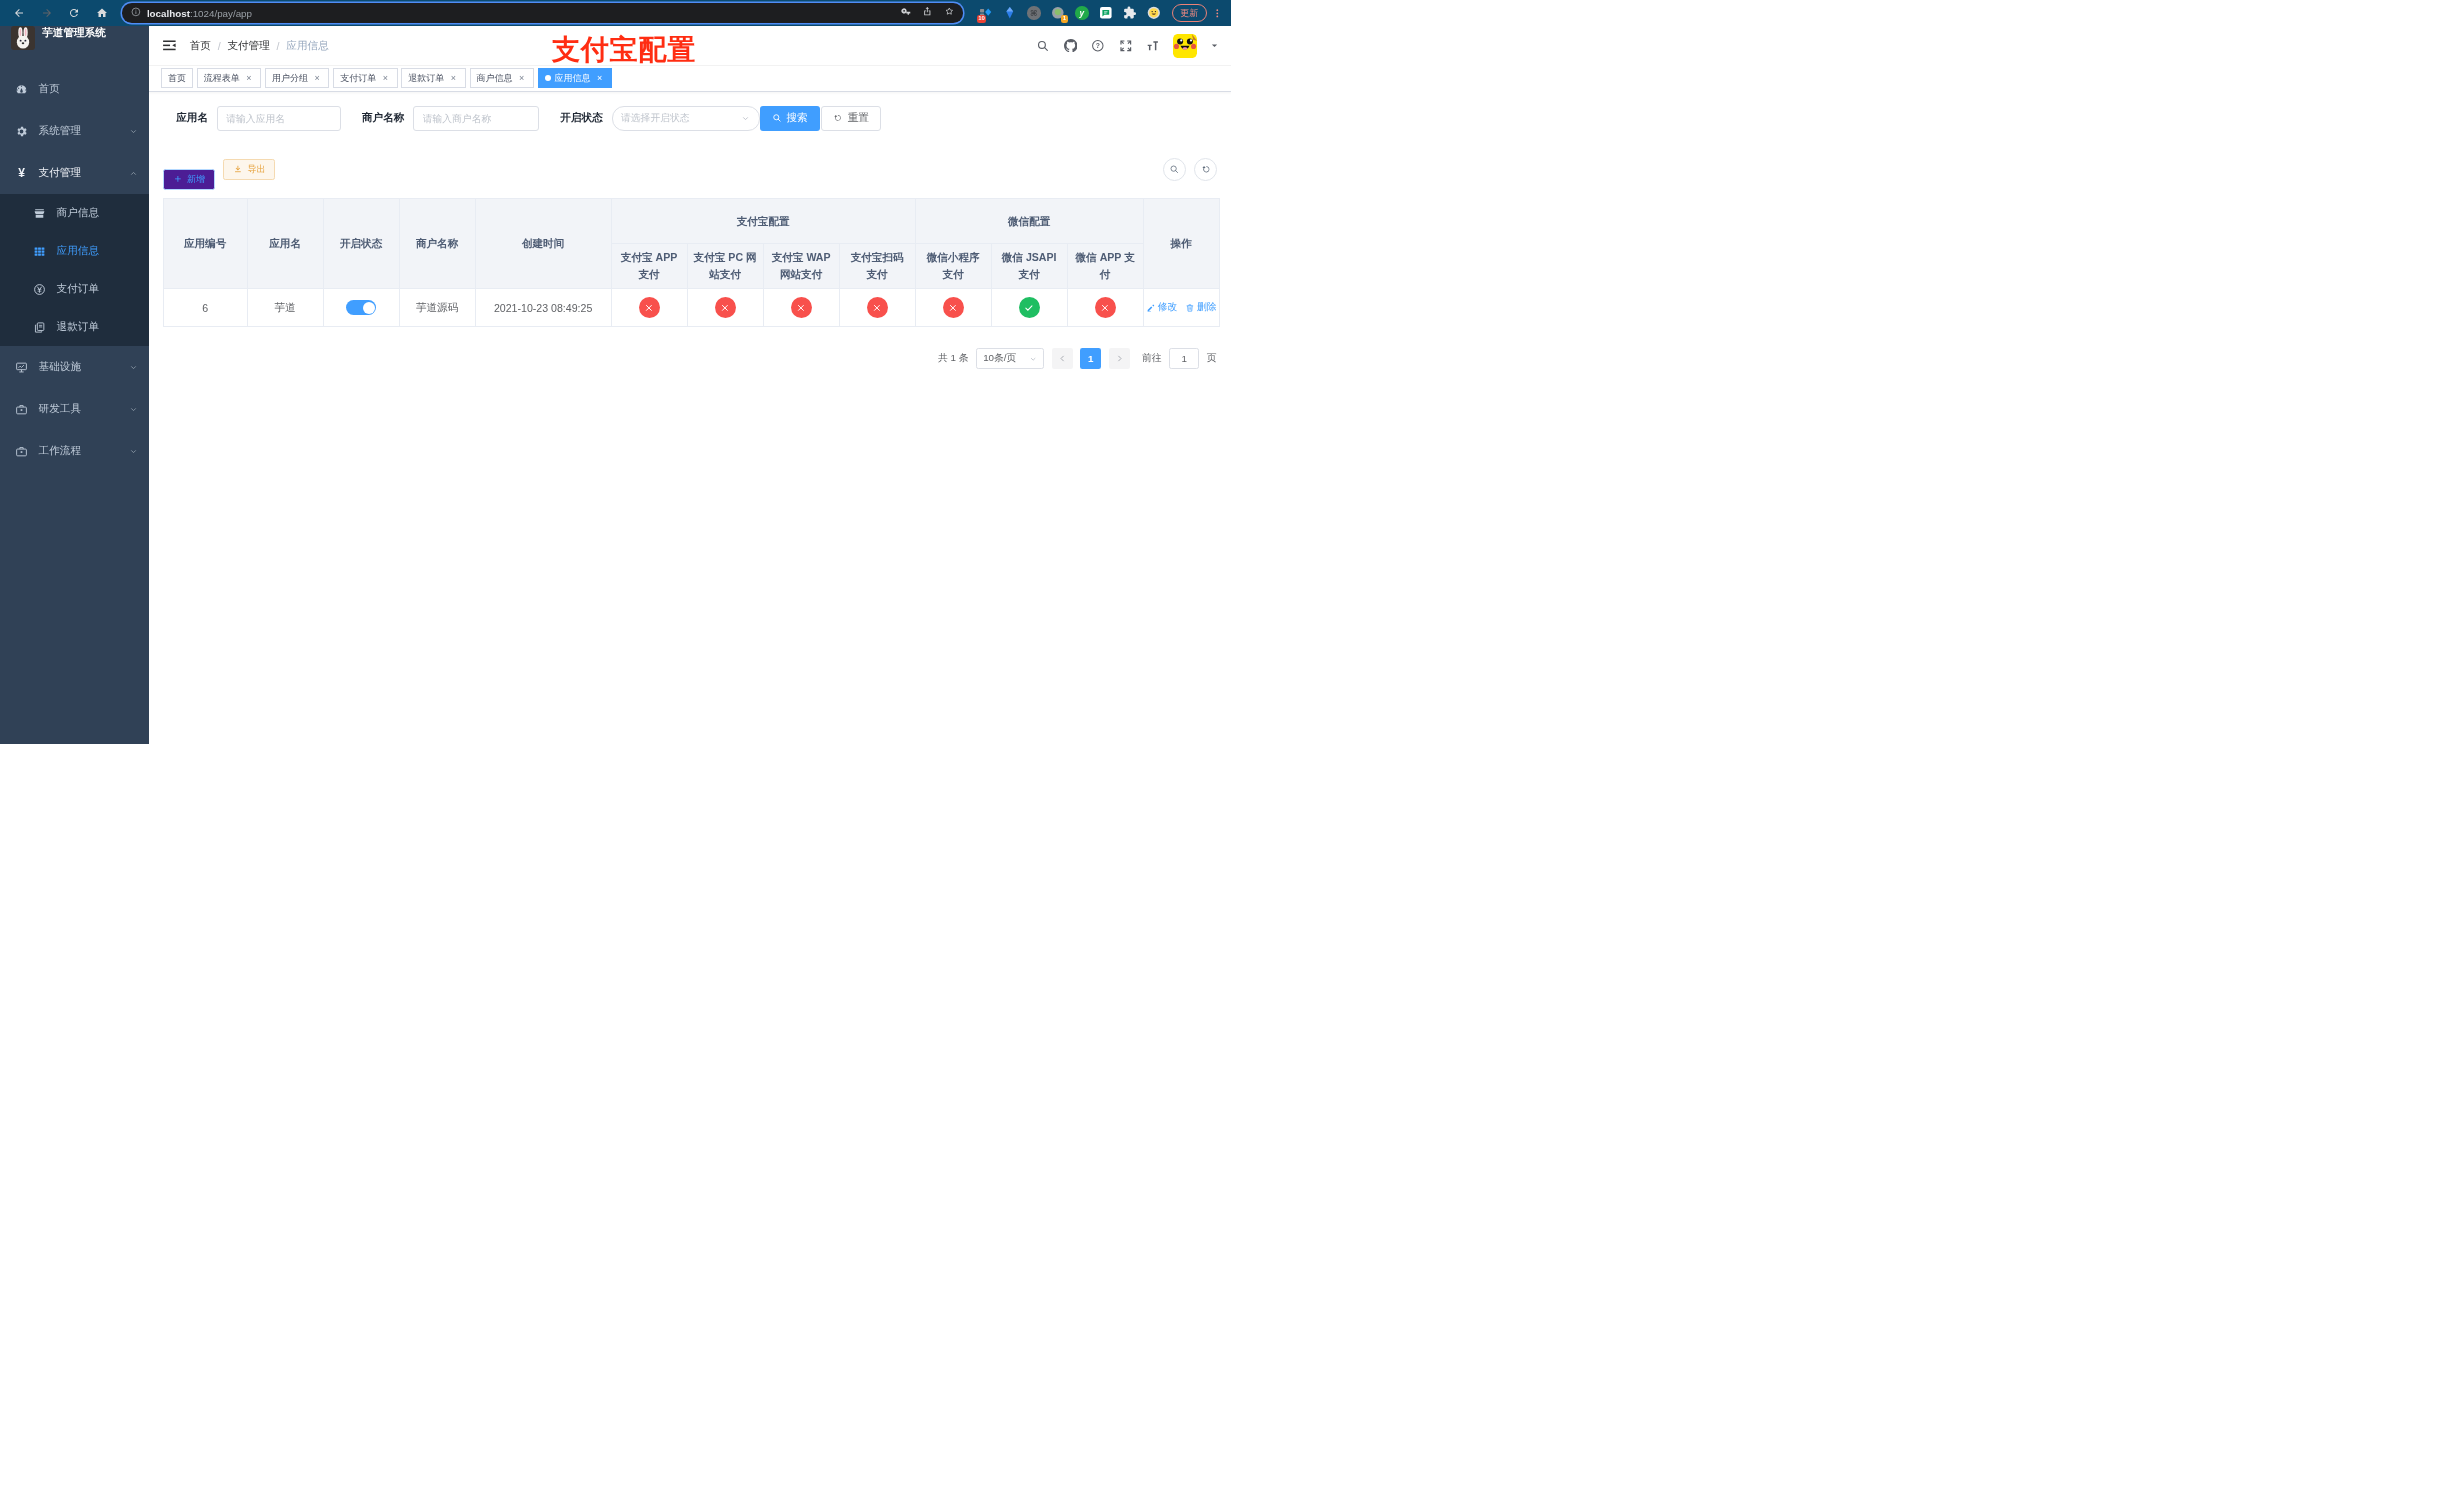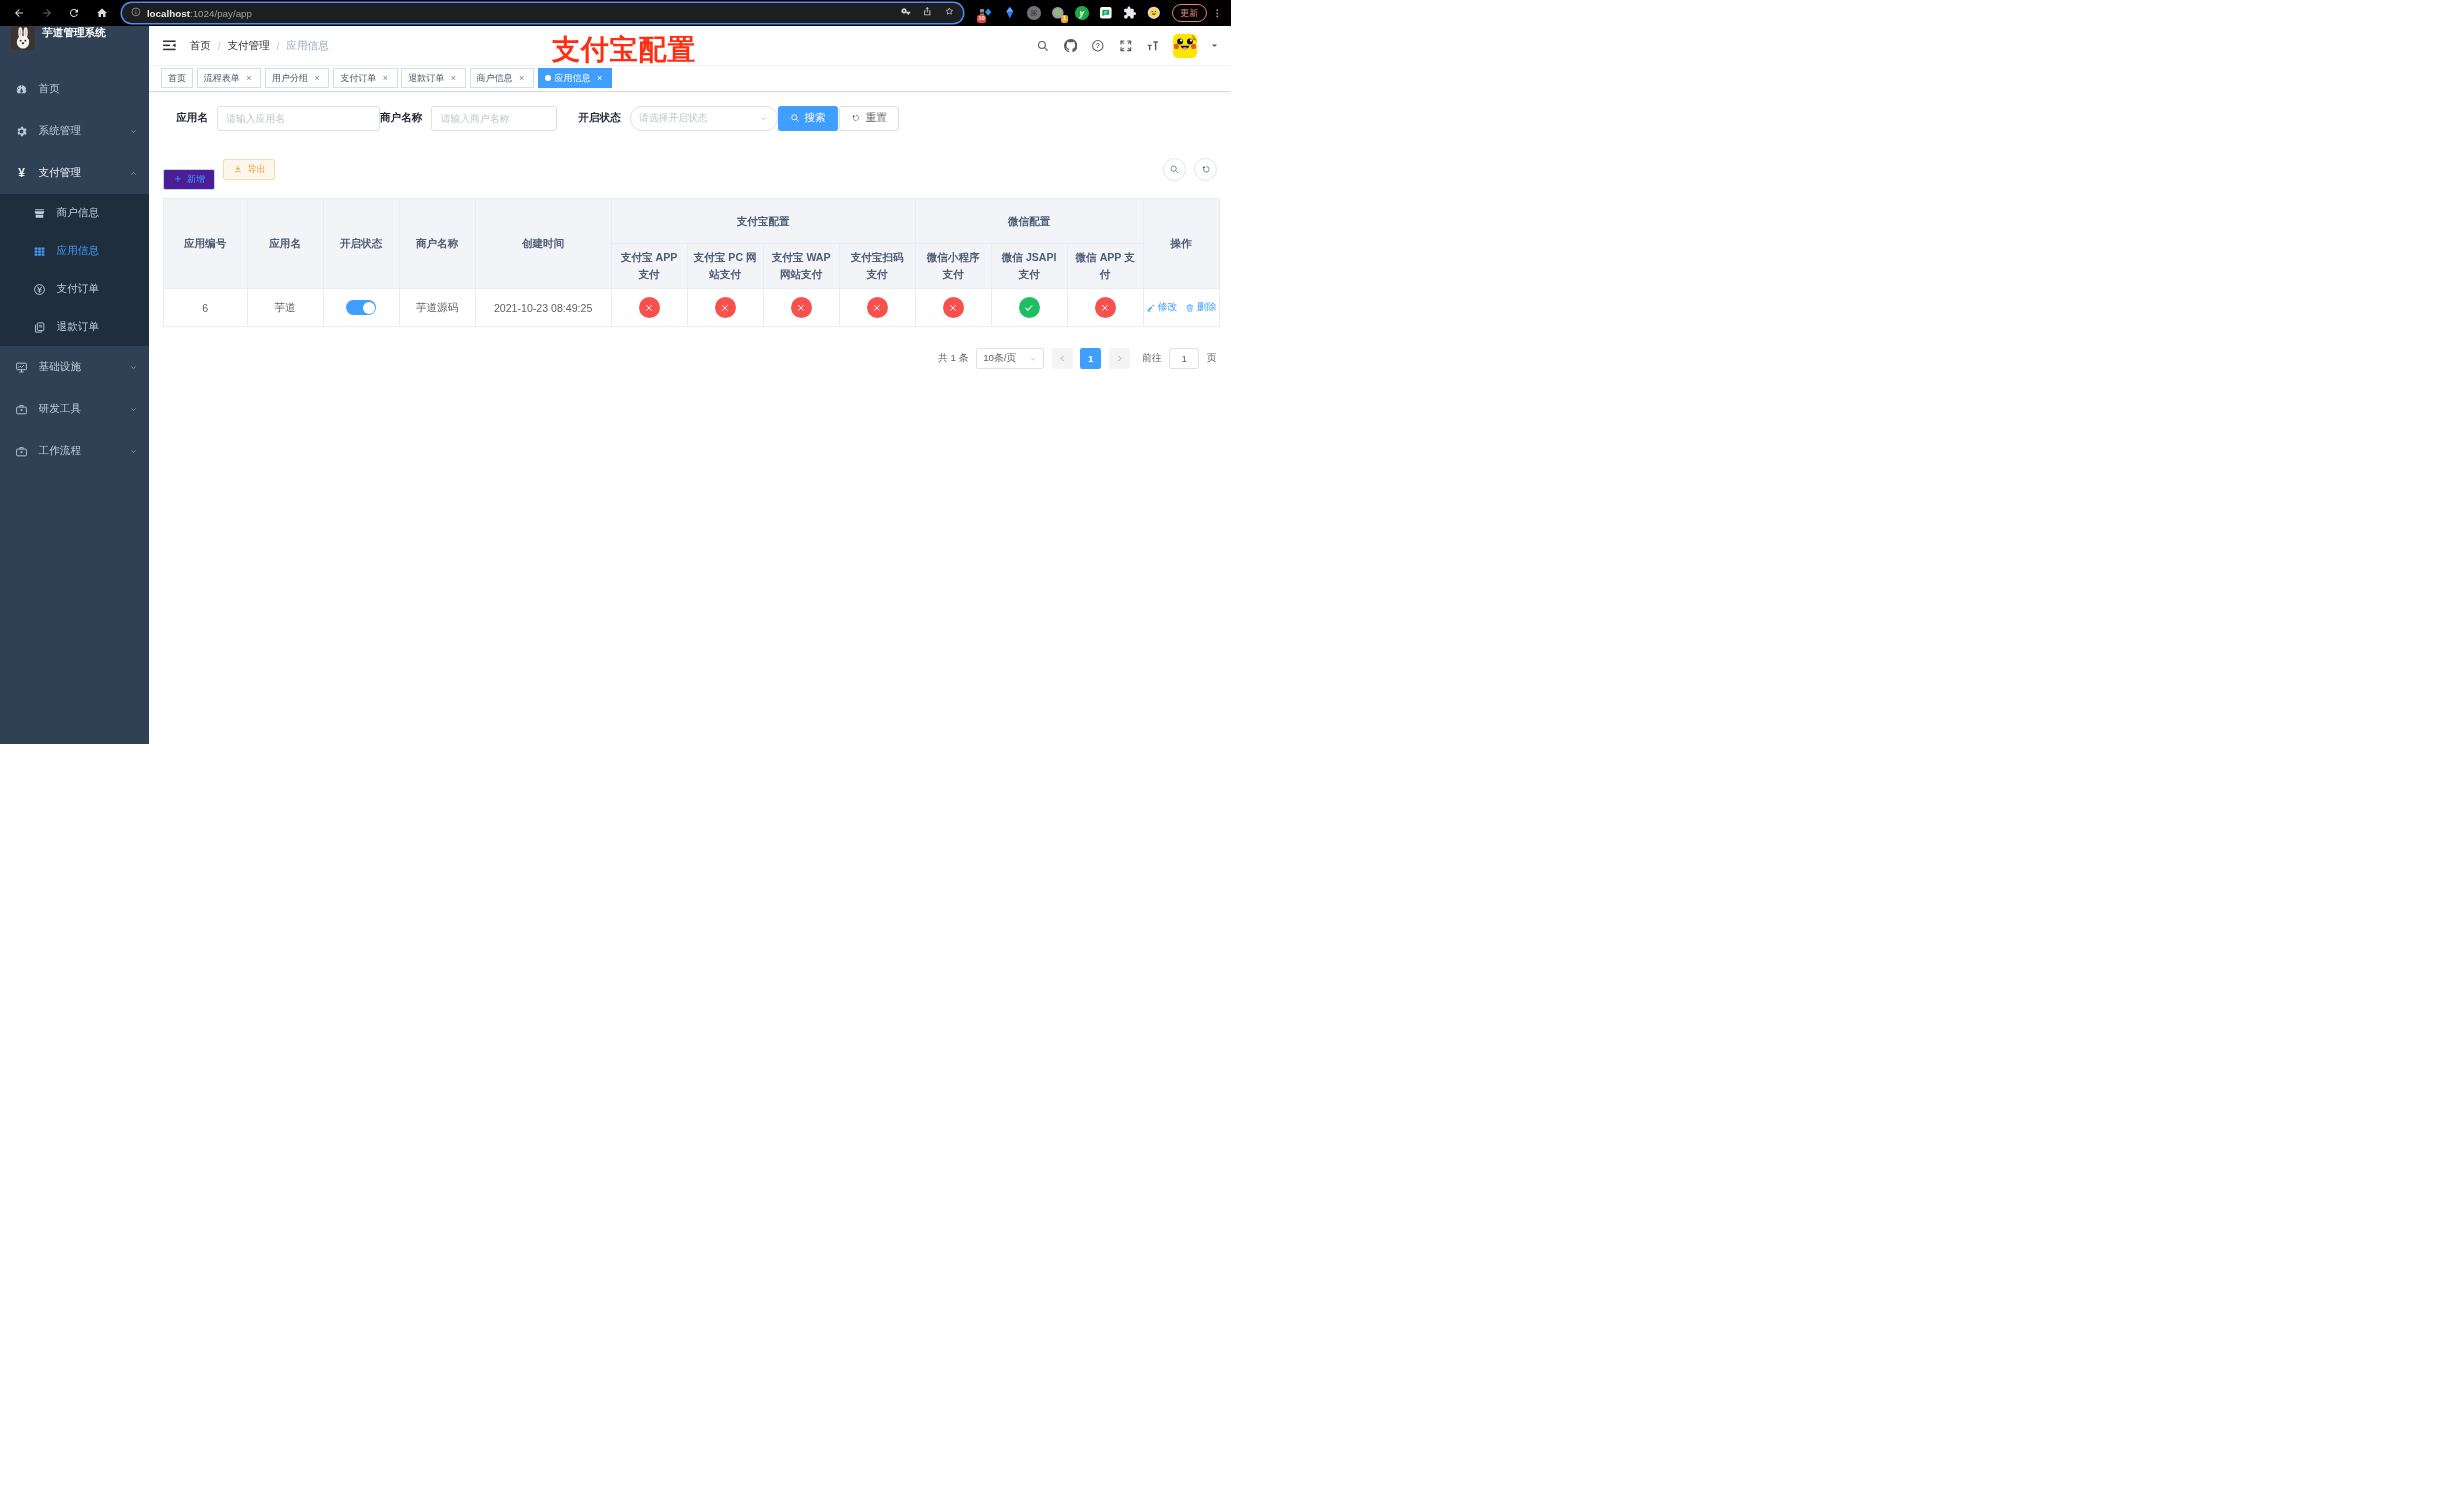--- a/index.html
+++ b/index.html
@@ -1,21 +1,21 @@
 <!DOCTYPE html>
 <html style="font-size:12px"><head>
 <meta charset="utf-8">
 <style>
   * { margin:0; padding:0; box-sizing:border-box; }
   html,body { width:1231px; height:744px; overflow:hidden; background:#fff;
     font-family:"Liberation Sans","DejaVu Sans",sans-serif; }
   .screen { width:1231px; height:744px; display:flex; flex-direction:column; }
 
   
-  .chrome { height:26px; background:#000000; display:flex; align-items:center; padding:0 7.6px; gap:4.5px; flex:0 0 auto; }
+  .chrome { height:26px; background:#0c4a6e; display:flex; align-items:center; padding:0 7.6px; gap:4.5px; flex:0 0 auto; }
   .nav-ic { width:23px; height:21px; display:flex; align-items:center; justify-content:center; color:#d9dadc; }
   .nav-ic.disabled { color:#5f6368; }
   .nav-ic svg { width:12px; height:12px; }
   .omnibox { flex:1 1 auto; max-width:863px; height:19.7px; margin:0 4.5px; background:#1d1e20; border-radius:9.8px;
     box-shadow:0 0 0 1.5px #4f8df5; display:flex; align-items:center; padding:0 9px; gap:6px; }
   .omnibox .info { color:#9aa0a6; } .omnibox .info svg{ width:9.8px; height:9.8px; }
   .url { font-size:9.8px; white-space:nowrap; }
   .url .host { color:#e8eaed; font-weight:600; } .url .path { color:#9aa0a6; }
   .ob-spacer { flex:1; }
   .ob-right { display:flex; gap:10.6px; color:#cfd1d4; }
@@ -76,21 +76,21 @@
   .tag .dot { width:6px; height:6px; border-radius:50%; background:#fff; }
 
   
   .content { padding:14.4px 13.6px 0 13.6px; }
   .filters { display:flex; align-items:center; padding-left:13.6px; font-size:10.6px; }
   .f-label { font-weight:700; color:#1f2733; margin-right:9px; white-space:nowrap; }
   .tbox { height:25px; border:0.8px solid #dcdfe6; border-radius:3px; background:#fff; display:flex; align-items:center;
     padding:0 8.3px; font-size:9.8px; color:#bfc4cc; }
   .tbox input { border:none; outline:none; width:100%; font-size:9.8px; color:#606266; background:transparent; }
   .tbox input::placeholder { color:#bfc4cc; }
-  .w1{ width:163px; } .w2{ width:126px; margin-right:21px; } .w3{ width:148px;border-radius:12px; }
+  .w1{ width:124px; margin-right:21px; } .w2{ width:126px; margin-right:21px; } .w3{ width:148px;border-radius:12px; }
   .selbox { justify-content:space-between; cursor:pointer; }
   .selbox .chev { width:9px; height:9px; color:#c0c4cc; }
   .btn { height:25px; border-radius:3px; font-size:10.6px; display:inline-flex; align-items:center; justify-content:center;
     gap:4.5px; cursor:pointer; border:0.8px solid transparent; padding:0 11.4px; white-space:nowrap; }
   .btn svg { width:9.8px; height:9.8px; }
   .btn-primary { background:#409eff; color:#fff; margin-left:0; }
   .btn-plain { background:#fff; border-color:#dcdfe6; color:#606266; margin-left:1px; }
 
   .toolbar { display:flex; align-items:center; margin-top:18px; }
   .btn-mini { height:21px; font-size:9px; padding:0 9px; border-radius:2.3px; }

